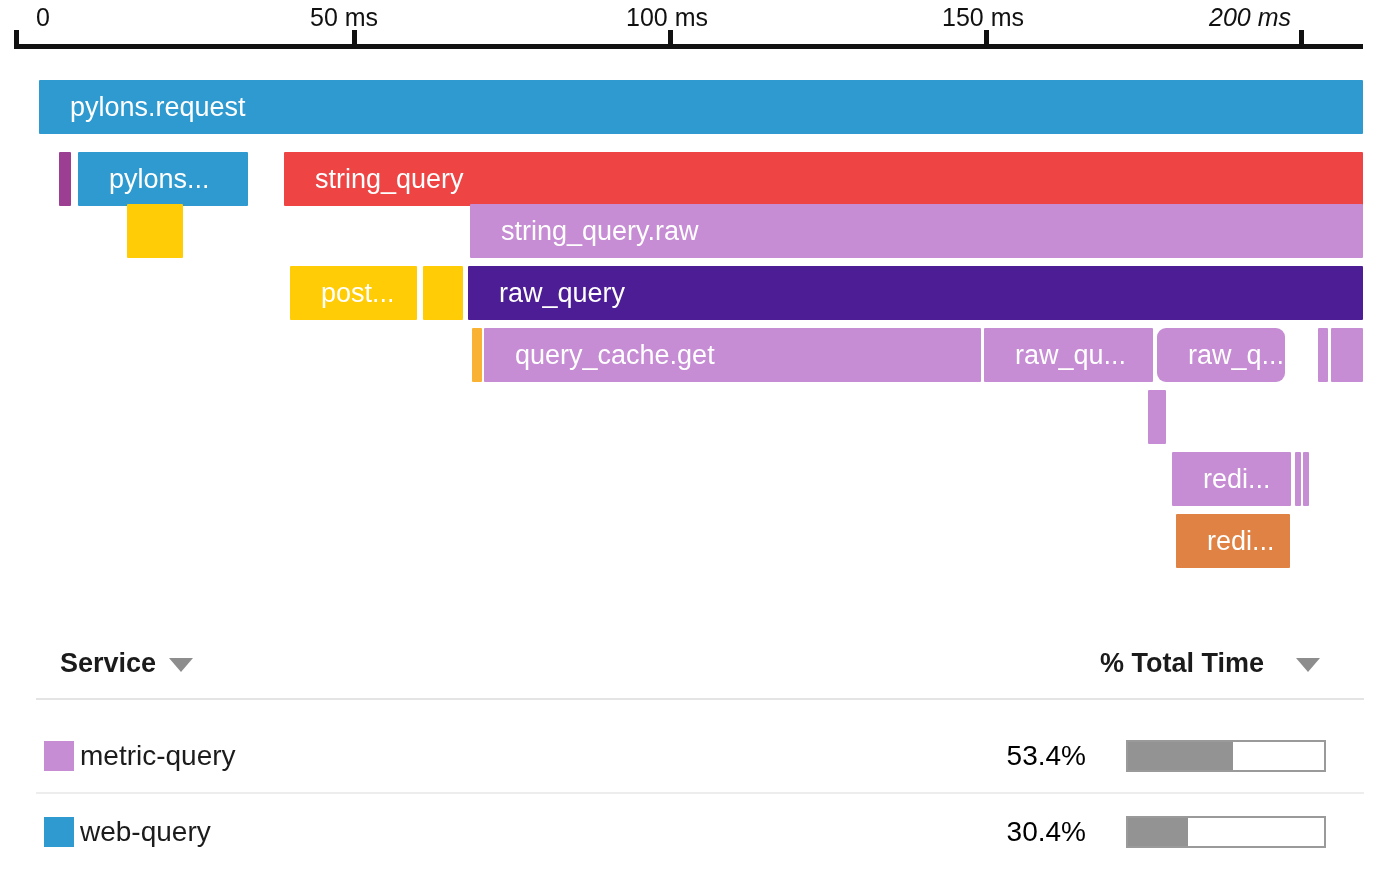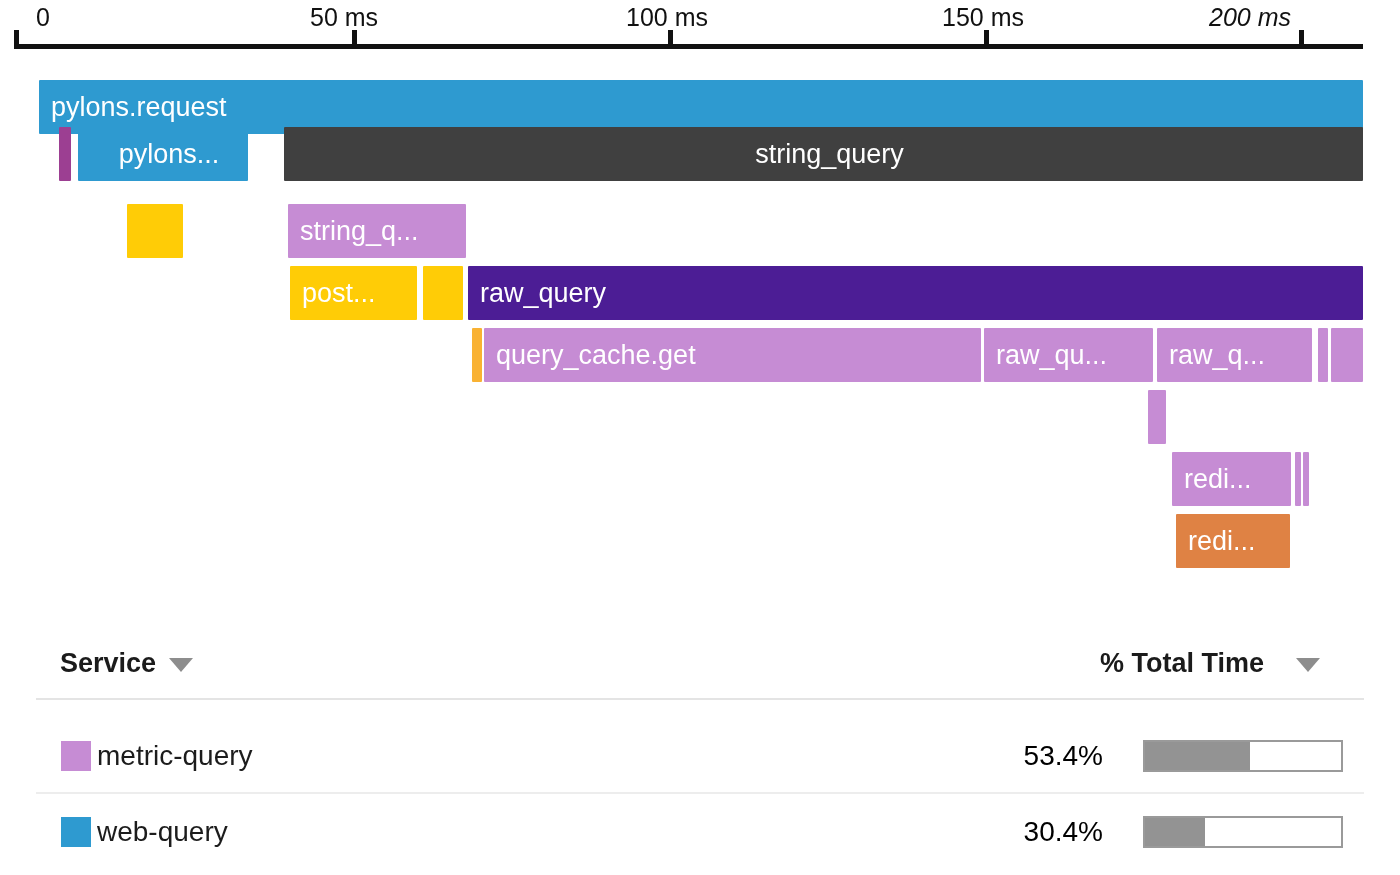--- a/index.html
+++ b/index.html
@@ -68,21 +68,21 @@
   .flame-bar {
     position: absolute;
     top: 0;
     height: 54px;
     box-sizing: border-box;
     overflow: hidden;
     white-space: nowrap;
     color: #ffffff;
     font-size: 27px;
     line-height: 54px;
-    padding-left: 12px;
+    padding-left: 31px;
     border-radius: 1px;
   }
   .flame-bar.narrow { padding-left: 0; }
 
   
   #service-table {
     position: absolute;
     left: 0;
     top: 630px;
     width: 1400px;
@@ -123,21 +123,21 @@
   #header-divider {
     position: absolute;
     left: 36px;
     top: 68px;
     width: 1328px;
     height: 2px;
     background: #e4e4e4;
   }
   .service-row {
     position: absolute;
-    left: 37px;
+    left: 20px;
     width: 1328px;
     height: 76px;
     display: flex;
     align-items: center;
     cursor: pointer;
   }
   .row-divider {
     position: absolute;
     left: 36px;
     width: 1328px;
@@ -197,39 +197,39 @@
       <div class="axis-tick" style="left: 668px;"></div>
       <div class="axis-tick" style="left: 984px;"></div>
       <div class="axis-tick" style="left: 1299px;"></div>
     </div>
 </div>
 
 <div id="flamegraph">
     <div class="flame-row" style="top: 0px;">
       <div class="flame-bar" style="left: 39px; width: 1324px; background: rgb(46, 154, 208);">pylons.request</div>
     </div>
-    <div class="flame-row" style="top: 47px; text-align: center;">
+    <div class="flame-row" style="top: 72px;">
       <div class="flame-bar narrow" style="left: 59px; width: 12px; background: rgb(156, 63, 146);"></div>
       <div class="flame-bar" style="left: 78px; width: 170px; background: rgb(46, 154, 208);">pylons...</div>
-      <div class="flame-bar" style="left: 284px; width: 1079px; background: #404040;">string_query</div>
+      <div class="flame-bar" style="left: 284px; width: 1079px; background: #ef4444;">string_query</div>
     </div>
     <div class="flame-row" style="top: 124px;">
       <div class="flame-bar narrow" style="left: 127px; width: 56px; background: rgb(255, 204, 6);"></div>
-      <div class="flame-bar" style="left: 288px; width: 178px; background: rgb(198, 140, 212);">string_q...</div>
+      <div class="flame-bar" style="left: 470px; width: 893px; background: rgb(198, 140, 212);">string_query.raw</div>
     </div>
     <div class="flame-row" style="top: 186px;">
       <div class="flame-bar" style="left: 290px; width: 127px; background: rgb(255, 204, 6);">post...</div>
       <div class="flame-bar narrow" style="left: 423px; width: 40px; background: rgb(255, 204, 6);"></div>
       <div class="flame-bar" style="left: 468px; width: 895px; background: #4c1d95;">raw_query</div>
     </div>
     <div class="flame-row" style="top: 248px;">
       <div class="flame-bar narrow" style="left: 472px; width: 10px; background: rgb(249, 178, 51);"></div>
       <div class="flame-bar" style="left: 484px; width: 497px; background: rgb(198, 140, 212);">query_cache.get</div>
       <div class="flame-bar" style="left: 984px; width: 169px; background: rgb(198, 140, 212);">raw_qu...</div>
-      <div class="flame-bar" style="left: 1157px; width: 155px; background: rgb(198, 140, 212);">raw_q...</div>
+      <div class="flame-bar" style="left: 1157px; width: 128px; background: rgb(198, 140, 212); border-radius: 9px;">raw_q...</div>
       <div class="flame-bar narrow" style="left: 1318px; width: 10px; background: rgb(198, 140, 212);"></div>
       <div class="flame-bar narrow" style="left: 1331px; width: 32px; background: rgb(198, 140, 212);"></div>
     </div>
     <div class="flame-row" style="top: 310px;">
       <div class="flame-bar narrow" style="left: 1148px; width: 18px; background: rgb(198, 140, 212);"></div>
     </div>
     <div class="flame-row" style="top: 372px;">
       <div class="flame-bar" style="left: 1172px; width: 119px; background: rgb(198, 140, 212);">redi...</div>
       <div class="flame-bar narrow" style="left: 1295px; width: 6px; background: rgb(198, 140, 212);"></div>
       <div class="flame-bar narrow" style="left: 1303px; width: 6px; background: rgb(198, 140, 212);"></div>

